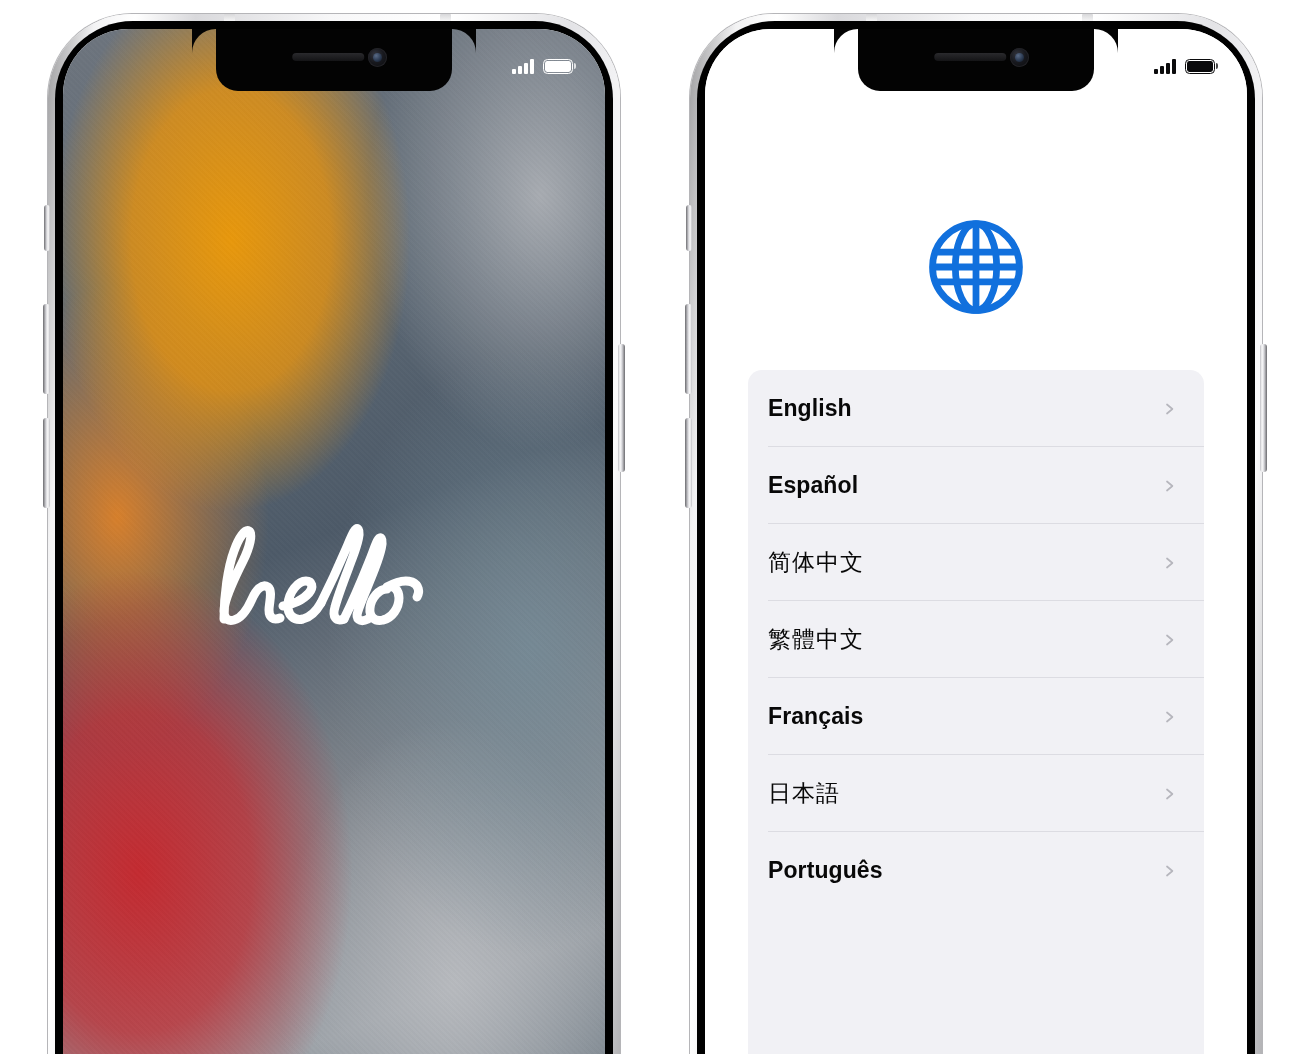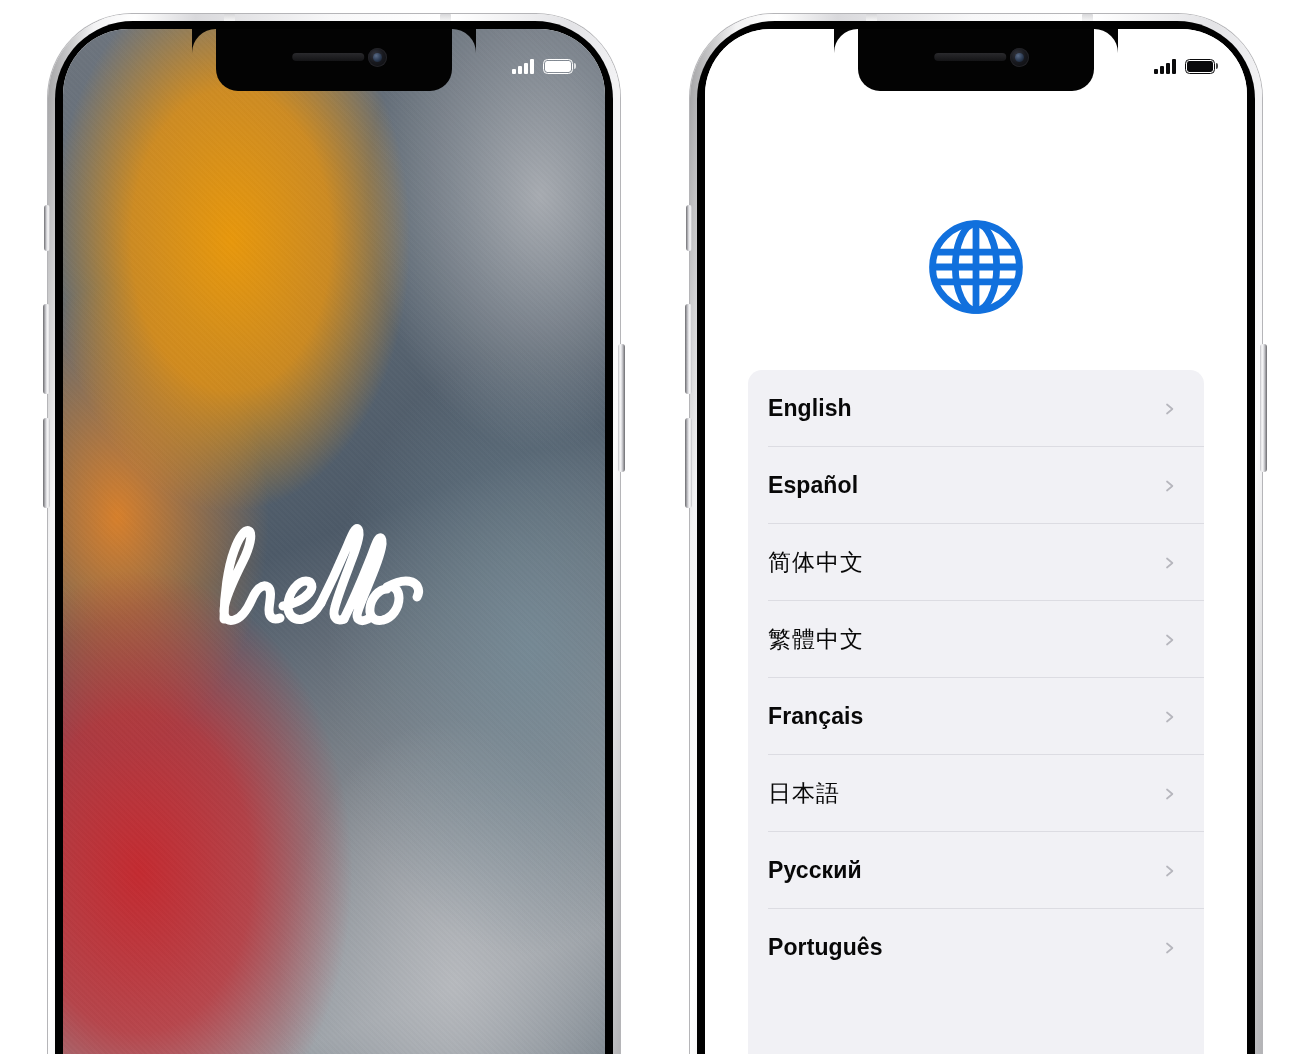--- a/index.html
+++ b/index.html
@@ -317,29 +317,20 @@
             <span class="lang-label cjk">日本語</span>
             <span class="chev">
               <svg viewBox="0 0 12 12">
                   <path d="M3 1.5 L8.4 6 L3 10.5" fill="none" stroke="#b6b6bd" stroke-width="1.7" stroke-linecap="round" stroke-linejoin="round"></path>
                 </svg>
             </span>
             <span class="divider"></span>
           </div>
 
 
-          <div class="lang-row">
-            <span class="lang-label">Русский</span>
-            <span class="chev">
-              <svg viewBox="0 0 12 12">
-                  <path d="M3 1.5 L8.4 6 L3 10.5" fill="none" stroke="#b6b6bd" stroke-width="1.7" stroke-linecap="round" stroke-linejoin="round"></path>
-                </svg>
-            </span>
-            <span class="divider"></span>
-          </div>
 
           <div class="lang-row">
             <span class="lang-label">Português</span>
             <span class="chev">
               <svg viewBox="0 0 12 12">
                   <path d="M3 1.5 L8.4 6 L3 10.5" fill="none" stroke="#b6b6bd" stroke-width="1.7" stroke-linecap="round" stroke-linejoin="round"></path>
                 </svg>
             </span>
           </div>
         </div>

